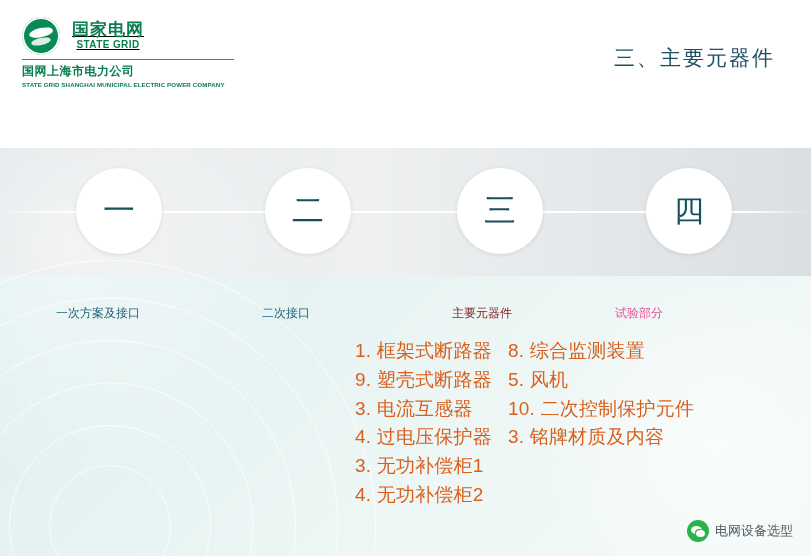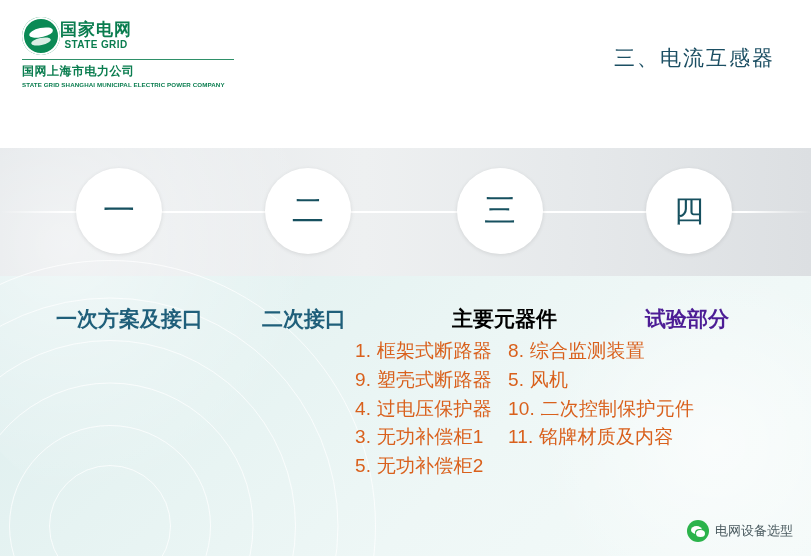--- a/index.html
+++ b/index.html
@@ -108,22 +108,23 @@
     content: "";
     position: absolute;
     left: 9px; top: 21px;
     width: 20px; height: 7px;
     border-radius: 50%;
     background: #ffffff;
     transform: rotate(-12deg);
     opacity: 0.85;
   }
   .logo-text {
-    margin-left: 0;
+    margin-left: 12px;
     line-height: 1.05;
+    text-decoration: underline;
   }
   .logo-cn {
     color: #0a7d4f;
     font-size: 17px;
     font-weight: bold;
     letter-spacing: 1px;
   }
   .logo-en {
     color: #0a7d4f;
     font-size: 10px;
@@ -187,29 +188,29 @@
   .c1 { left: 76px; }
   .c2 { left: 265px; }
   .c3 { left: 457px; }
   .c4 { left: 646px; }
   .c4 .num { font-size: 30px; }
 
   
   .col-head {
     position: absolute;
     top: 305px;
-    font-size: 21px;
-    font-weight: bold;
+    font-size: 12px;
+    font-weight: normal;
     color: #1f5f7a;
     white-space: nowrap;
   }
   .h1 { left: 56px; }
   .h2 { left: 262px; }
-  .h3 { left: 452px; color: #000000; }
-  .h4 { left: 645px; color: #4c1d95; }
+  .h3 { left: 452px; color: #7f1d1d; }
+  .h4 { left: 615px; color: #ec4899; }
 
   
   .items {
     position: absolute;
     font-size: 19px;
     color: #d9601c;
     line-height: 28.8px;
     white-space: nowrap;
   }
   .items-left { left: 355px; top: 337px; }
@@ -278,21 +279,21 @@
       <div class="logo-text">
         <div class="logo-cn">国家电网</div>
         <div class="logo-en">STATE GRID</div>
       </div>
     </div>
     <div class="logo-rule"></div>
     <div class="logo-sub-cn">国网上海市电力公司</div>
     <div class="logo-sub-en">STATE GRID SHANGHAI MUNICIPAL ELECTRIC POWER COMPANY</div>
   </div>
 
-  <div class="section-title">三、电流互感器</div>
+  <div class="section-title">三、主要元器件</div>
 
   <div class="step-line"></div>
 
   <div class="circle c1">
     <span class="num">一</span>
   </div>
   <div class="circle c2">
     <span class="num">二</span>
   </div>
   <div class="circle c3">
@@ -303,30 +304,31 @@
   </div>
 
   <div class="col-head h1">一次方案及接口</div>
   <div class="col-head h2">二次接口</div>
   <div class="col-head h3">主要元器件</div>
   <div class="col-head h4">试验部分</div>
 
   <div class="items items-left">
     <div>1. 框架式断路器</div>
     <div>9. 塑壳式断路器</div>
+    <div>3. 电流互感器</div>
     <div>4. 过电压保护器</div>
     <div>3. 无功补偿柜1</div>
-    <div>5. 无功补偿柜2</div>
+    <div>4. 无功补偿柜2</div>
   </div>
 
   <div class="items items-right">
     <div>8. 综合监测装置</div>
     <div>5. 风机</div>
     <div>10. 二次控制保护元件</div>
-    <div>11. 铭牌材质及内容</div>
+    <div>3. 铭牌材质及内容</div>
   </div>
 
   <div class="footer">
     <div class="wechat-icon"></div>
     <div class="footer-text">电网设备选型</div>
   </div>
 
 </div>
 
 </body></html>

